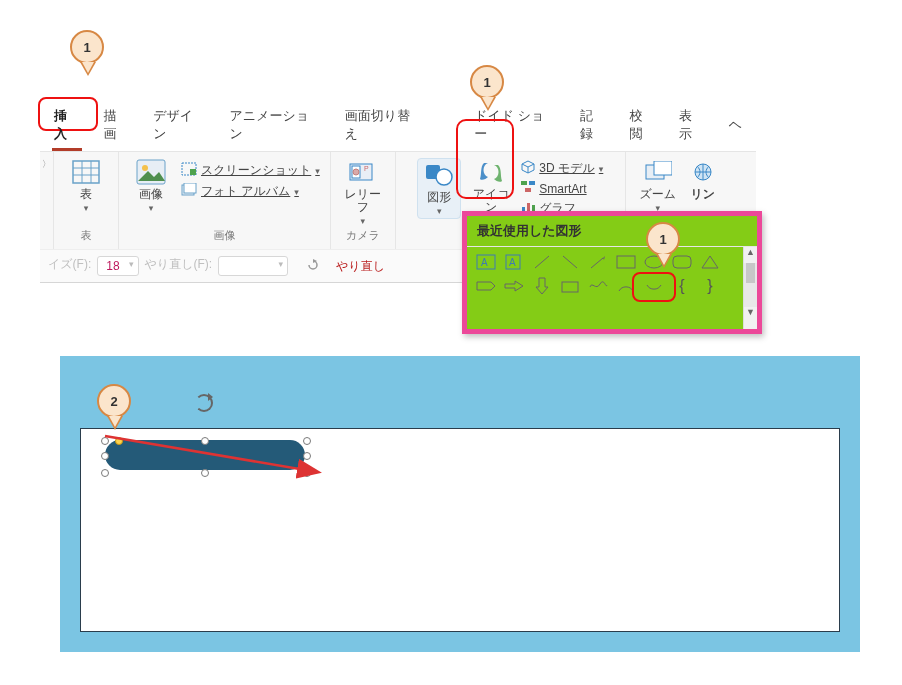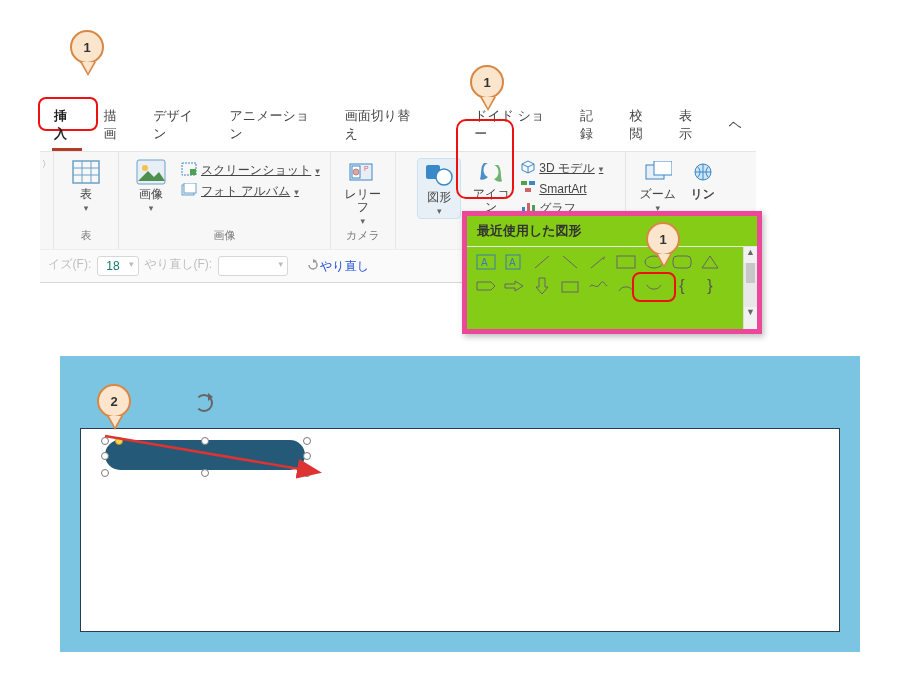--- a/index.html
+++ b/index.html
@@ -34,23 +34,23 @@
   .dd-body { display: flex; }
   .dd-icons { flex: 1; padding: 6px 8px 10px; display: flex; flex-wrap: wrap; gap: 6px 6px; }
   .dd-icons .sic { width: 22px; height: 18px; display:flex; align-items:center; justify-content:center; color:#565656; }
   .dd-scroll { width: 14px; background: #f1f1f1; border-left: 1px solid #ddd; position:relative; }
   .dd-scroll .up, .dd-scroll .down { height: 14px; text-align:center; font-size:9px; color:#666; }
   .dd-scroll .track { background:#e8e8e8; height: 44px; }
   .dd-scroll .thumb { background:#c7c7c7; height:20px; margin: 2px; }
 
   
   .qbar { display:flex; gap:6px; padding: 6px 8px; background:#fafafa; border-top:1px solid #eee; font-size:12px; color:#bfbfbf; }
-  .qbar .combo { border:1px solid #d7d7d7; background:#fff; color:#0f766e; padding:2px 18px 2px 8px; border-radius:3px; position:relative; }
+  .qbar .combo { border:1px solid #d7d7d7; background:#fff; color:#be185d; padding:2px 18px 2px 8px; border-radius:3px; position:relative; }
   .qbar .combo::after { content:"▾"; position:absolute; right:4px; top:2px; font-size:9px; color:#bbb; }
-  .qbar .undo { display:flex; align-items:center; gap:0; color:#1d4ed8; }
+  .qbar .undo { display:flex; align-items:center; gap:16px; color:#b91c1c; }
 
   
   .callout { position:absolute; width:34px; height:34px; border-radius:50%; background:#fbe5cc; border:2px solid #d78844; display:flex; align-items:center; justify-content:center; font-weight:700; color:#333; }
   .callout-tail { position:absolute; width:0; height:0; border-left:8px solid transparent; border-right:8px solid transparent; border-top:14px solid #d78844; }
   .callout-tail-in { position:absolute; width:0; height:0; border-left:6px solid transparent; border-right:6px solid transparent; border-top:11px solid #fbe5cc; top:-14px; left:-6px; }
 
   
   .canvas { position:absolute; left:60px; top:356px; width:800px; height:296px; background:#7bc5e3; }
   .slide { position:absolute; left:20px; top:72px; right:20px; bottom:20px; background:#fff; border:1px solid #2a3d4c; }
   .sel-shape { position:absolute; left:24px; top:11px; width:200px; height:30px; background:#245a78; border-radius:15px; }

